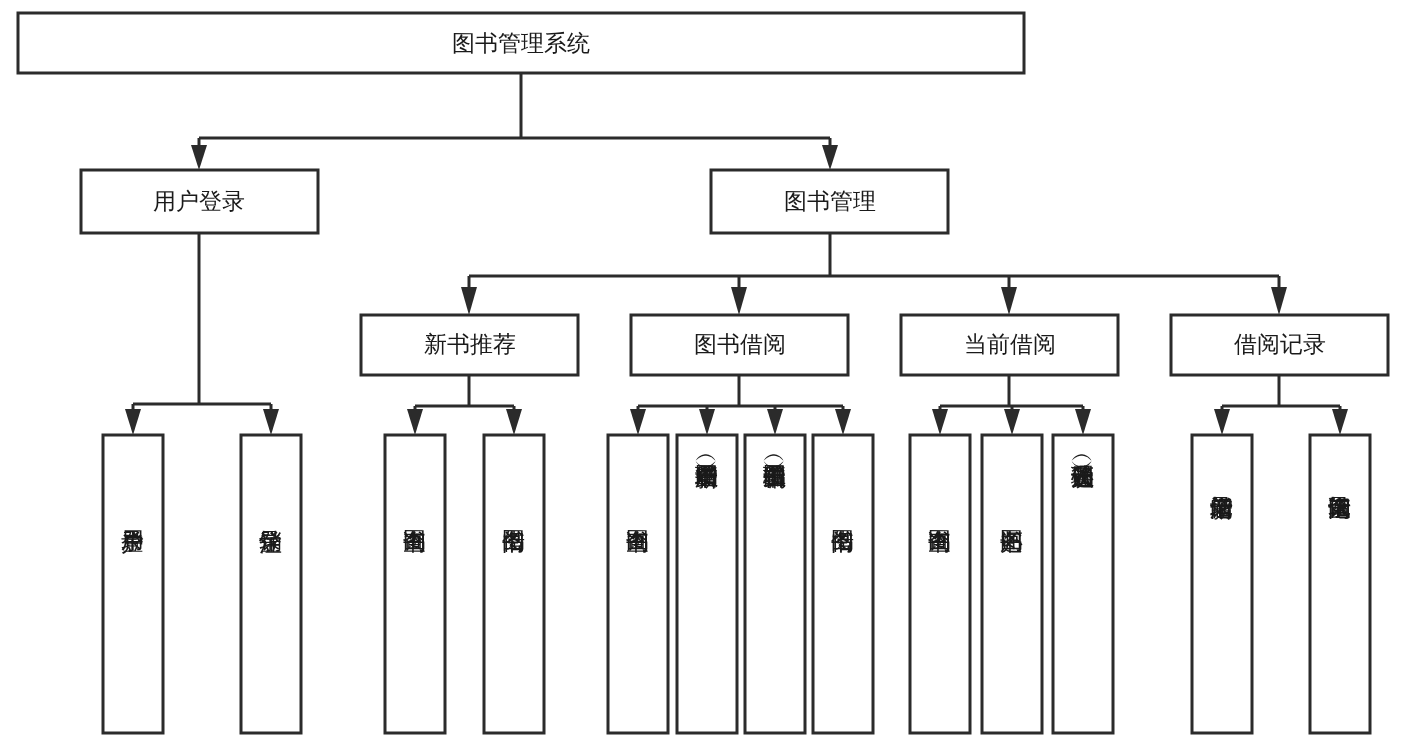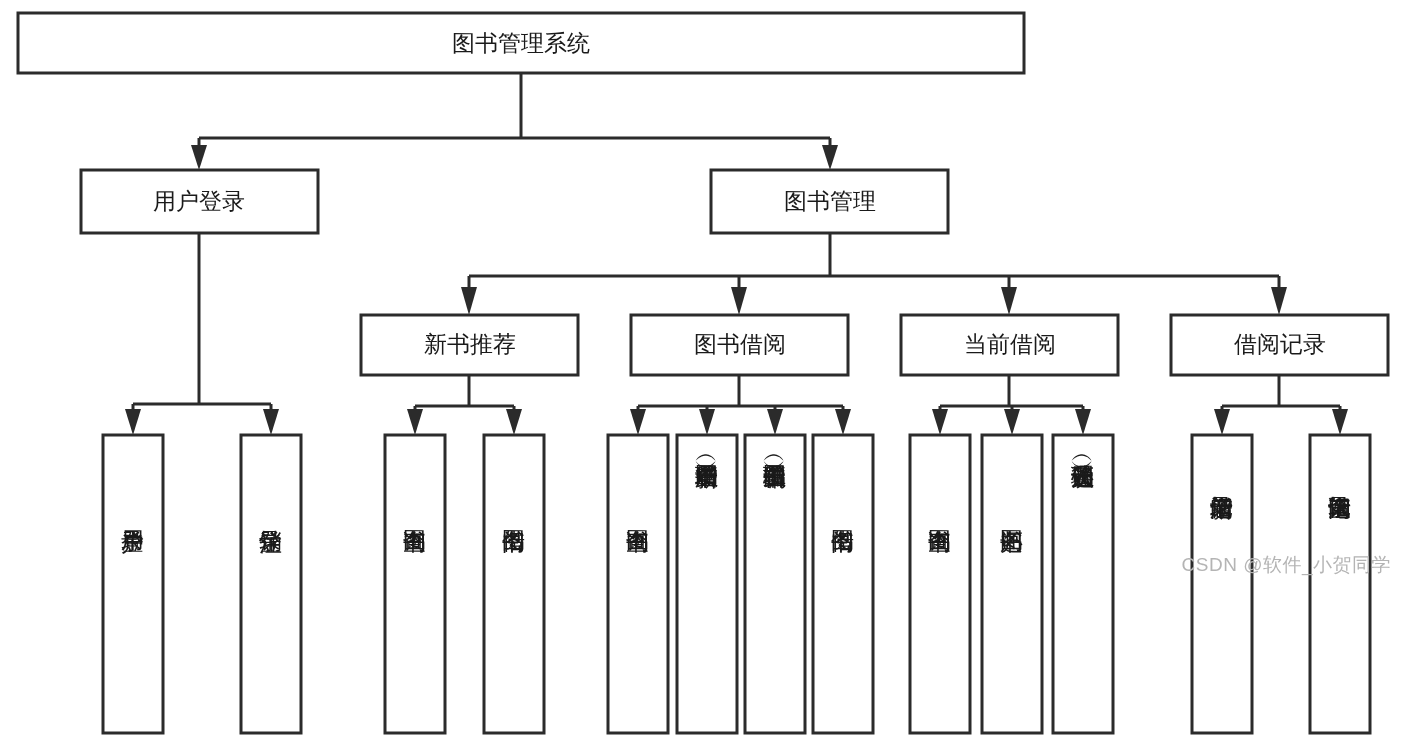--- a/index.html
+++ b/index.html
@@ -242,15 +242,14 @@
       <text class="node-label-vertical" x="1222" y="478">新增借阅记录</text>
     </g>
 
     <g>
       <rect class="node-box" x="1310" y="435" width="60" height="298"></rect>
       <text class="node-label-vertical" x="1340" y="478">查询借阅记录</text>
     </g>
 
   </svg>
 
-  <div class="watermark-text">CSDN @软件_小贺同学</div>
 
 </div>
 
 </body></html>

